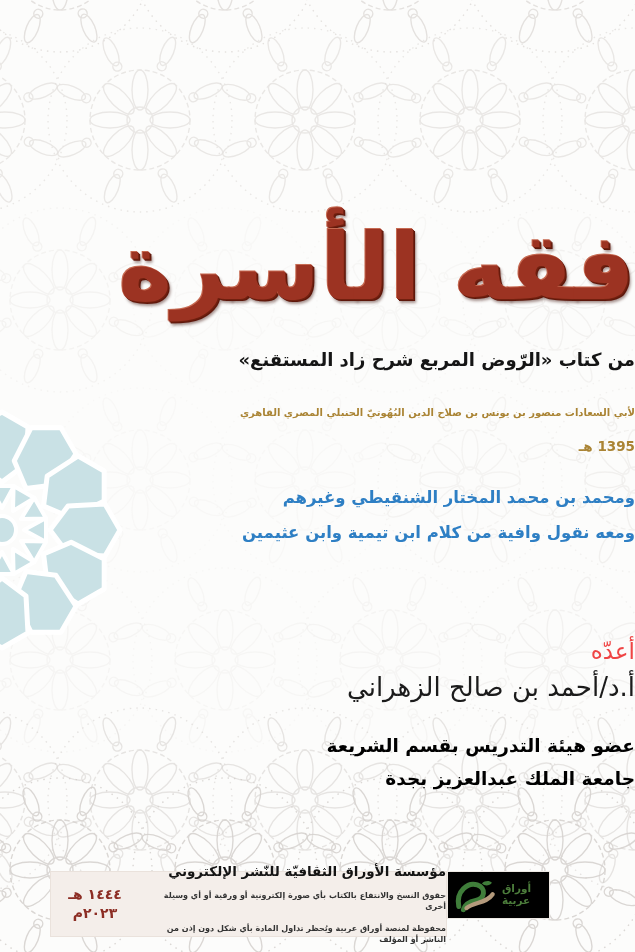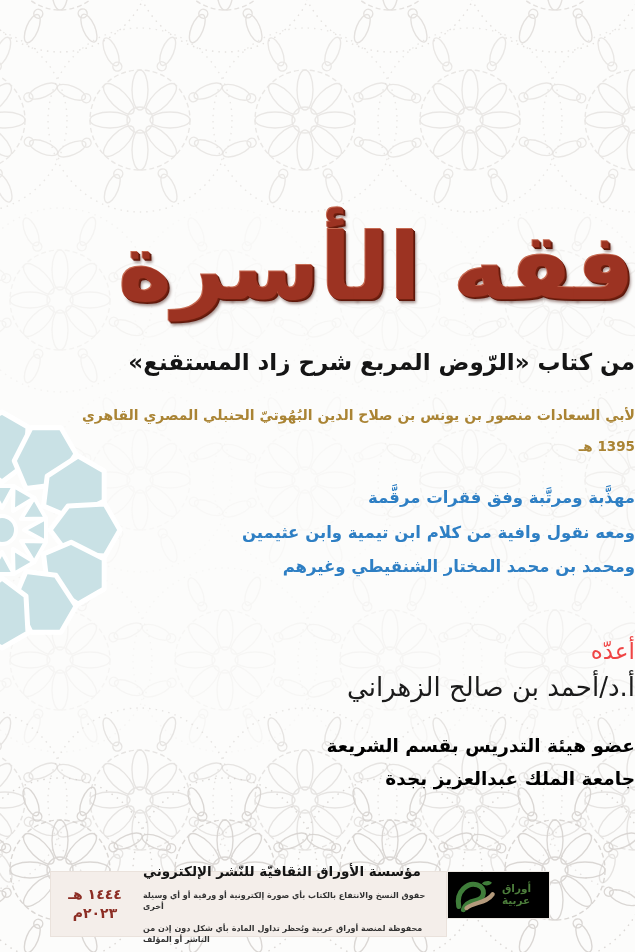--- a/index.html
+++ b/index.html
@@ -17,36 +17,36 @@
     top:152px;
     font-size:92px;font-weight:bold;
     color:#9c3322;
     text-shadow:
       -1px -1px 0 #c66a52,
       1px 1px 0 #71200f,
       2px 2px 0 #5e170b,
       3px 4px 3px rgba(60,15,8,.45);
     letter-spacing:1px;
   }
-  .source-line{top:349px;font-size:23px;font-weight:bold;color:#151515;}
-  .orig-author{top:407px;font-size:14px;font-weight:bold;color:#aa8434;}
+  .source-line{top:349px;font-size:18px;font-weight:bold;color:#151515;}
+  .orig-author{top:407px;font-size:10px;font-weight:bold;color:#aa8434;}
   .death-year{top:438px;font-size:13.5px;font-weight:bold;color:#aa8434;}
   .features{top:481px;font-size:16.5px;font-weight:bold;color:#2e7fc4;line-height:34.5px;}
   .features div{white-space:nowrap;}
   .prepared-label{top:638px;font-size:23px;color:#ef4444;}
   .preparer-name{top:672px;font-size:26px;color:#1b1b1b;}
   .affiliation{top:729px;font-size:18.5px;font-weight:bold;color:#000000;line-height:33px;}
 
   .footer-wrap{position:absolute;top:871px;left:50px;width:500px;height:66px;display:flex;direction:ltr;border-radius:10px;}
   .pub-box{
     width:397px;height:66px;background:#f4eeea;border:1px solid #eae2dc;box-sizing:border-box;
     display:flex;align-items:center;direction:ltr;
   }
   .dates{width:88px;text-align:center;color:#8c2d24;font-weight:bold;font-size:14px;line-height:19px;direction:rtl;}
-  .pub-center{flex:1;text-align:left;direction:rtl;padding-left:4px;}
+  .pub-center{flex:1;text-align:right;direction:rtl;padding-left:4px;}
   .pub-name{font-size:13.5px;font-weight:bold;color:#141414;margin-bottom:3px;}
   .pub-small{font-size:8px;font-weight:bold;color:#333;line-height:10.5px;transform-origin:center;margin-top:12px;}
   .logo-box{
     width:103px;height:48px;background:#000000;border:1px solid #eee9e4;box-sizing:border-box;
     display:flex;flex-direction:row;align-items:center;justify-content:center;
   }
   .logo-text{font-size:10.5px;font-weight:bold;color:#4c7d3b;margin-top:-2px;}
 </style>
 </head>
 <body>
@@ -161,23 +161,22 @@
   <div class="content">
     <h1 class="line book-title">فقه الأسرة</h1>
 
     <div class="line source-line">من كتاب «الرّوض المربع شرح زاد المستقنع»</div>
 
     <div class="line orig-author">لأبي السعادات منصور بن يونس بن صلاح الدين  البُهُوتيّ الحنبلي المصري القاهري</div>
 
     <div class="line death-year">1395 هـ</div>
 
     <div class="line features">
-      <div>مهذَّبة ومرتَّبة وفق فقرات مرقَّمة</div>
+      <div>ومحمد بن محمد المختار الشنقيطي وغيرهم</div>
       <div>ومعه نقول وافية من كلام ابن تيمية وابن عثيمين</div>
-      <div>ومحمد بن محمد المختار الشنقيطي وغيرهم</div>
     </div>
 
     <div class="line prepared-label">أعدّه</div>
 
     <div class="line preparer-name">أ.د/أحمد بن صالح الزهراني</div>
 
     <div class="line affiliation">
       <div>عضو هيئة التدريس بقسم الشريعة</div>
       <div>جامعة الملك عبدالعزيز بجدة</div>
     </div>

